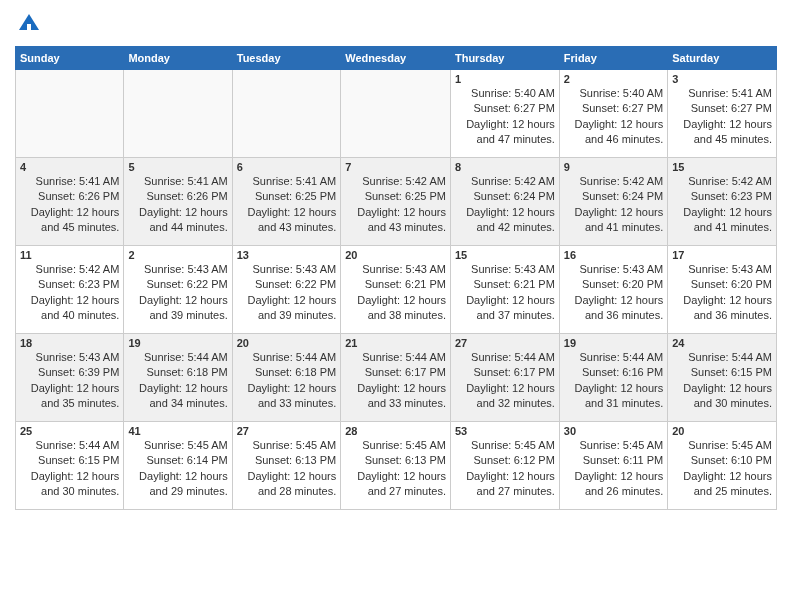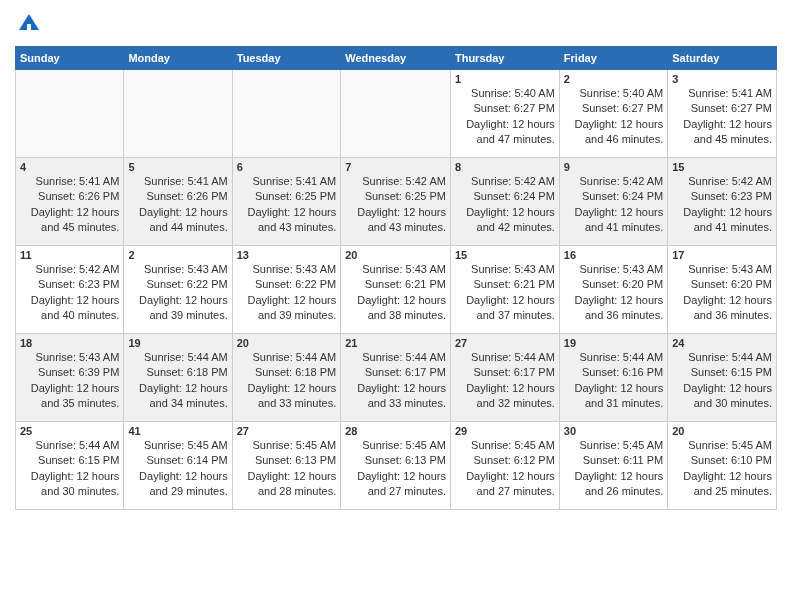--- a/index.html
+++ b/index.html
@@ -335,21 +335,21 @@
 and 28 minutes.</div>
           </td>
           <td>
             <span class="day-num">28</span>
             <div class="day-info">Sunrise: 5:45 AM
 Sunset: 6:13 PM
 Daylight: 12 hours
 and 27 minutes.</div>
           </td>
           <td>
-            <span class="day-num">29</span>
+            <span class="day-num">53</span>
             <div class="day-info">Sunrise: 5:45 AM
 Sunset: 6:12 PM
 Daylight: 12 hours
 and 27 minutes.</div>
           </td>
           <td>
             <span class="day-num">30</span>
             <div class="day-info">Sunrise: 5:45 AM
 Sunset: 6:11 PM
 Daylight: 12 hours

